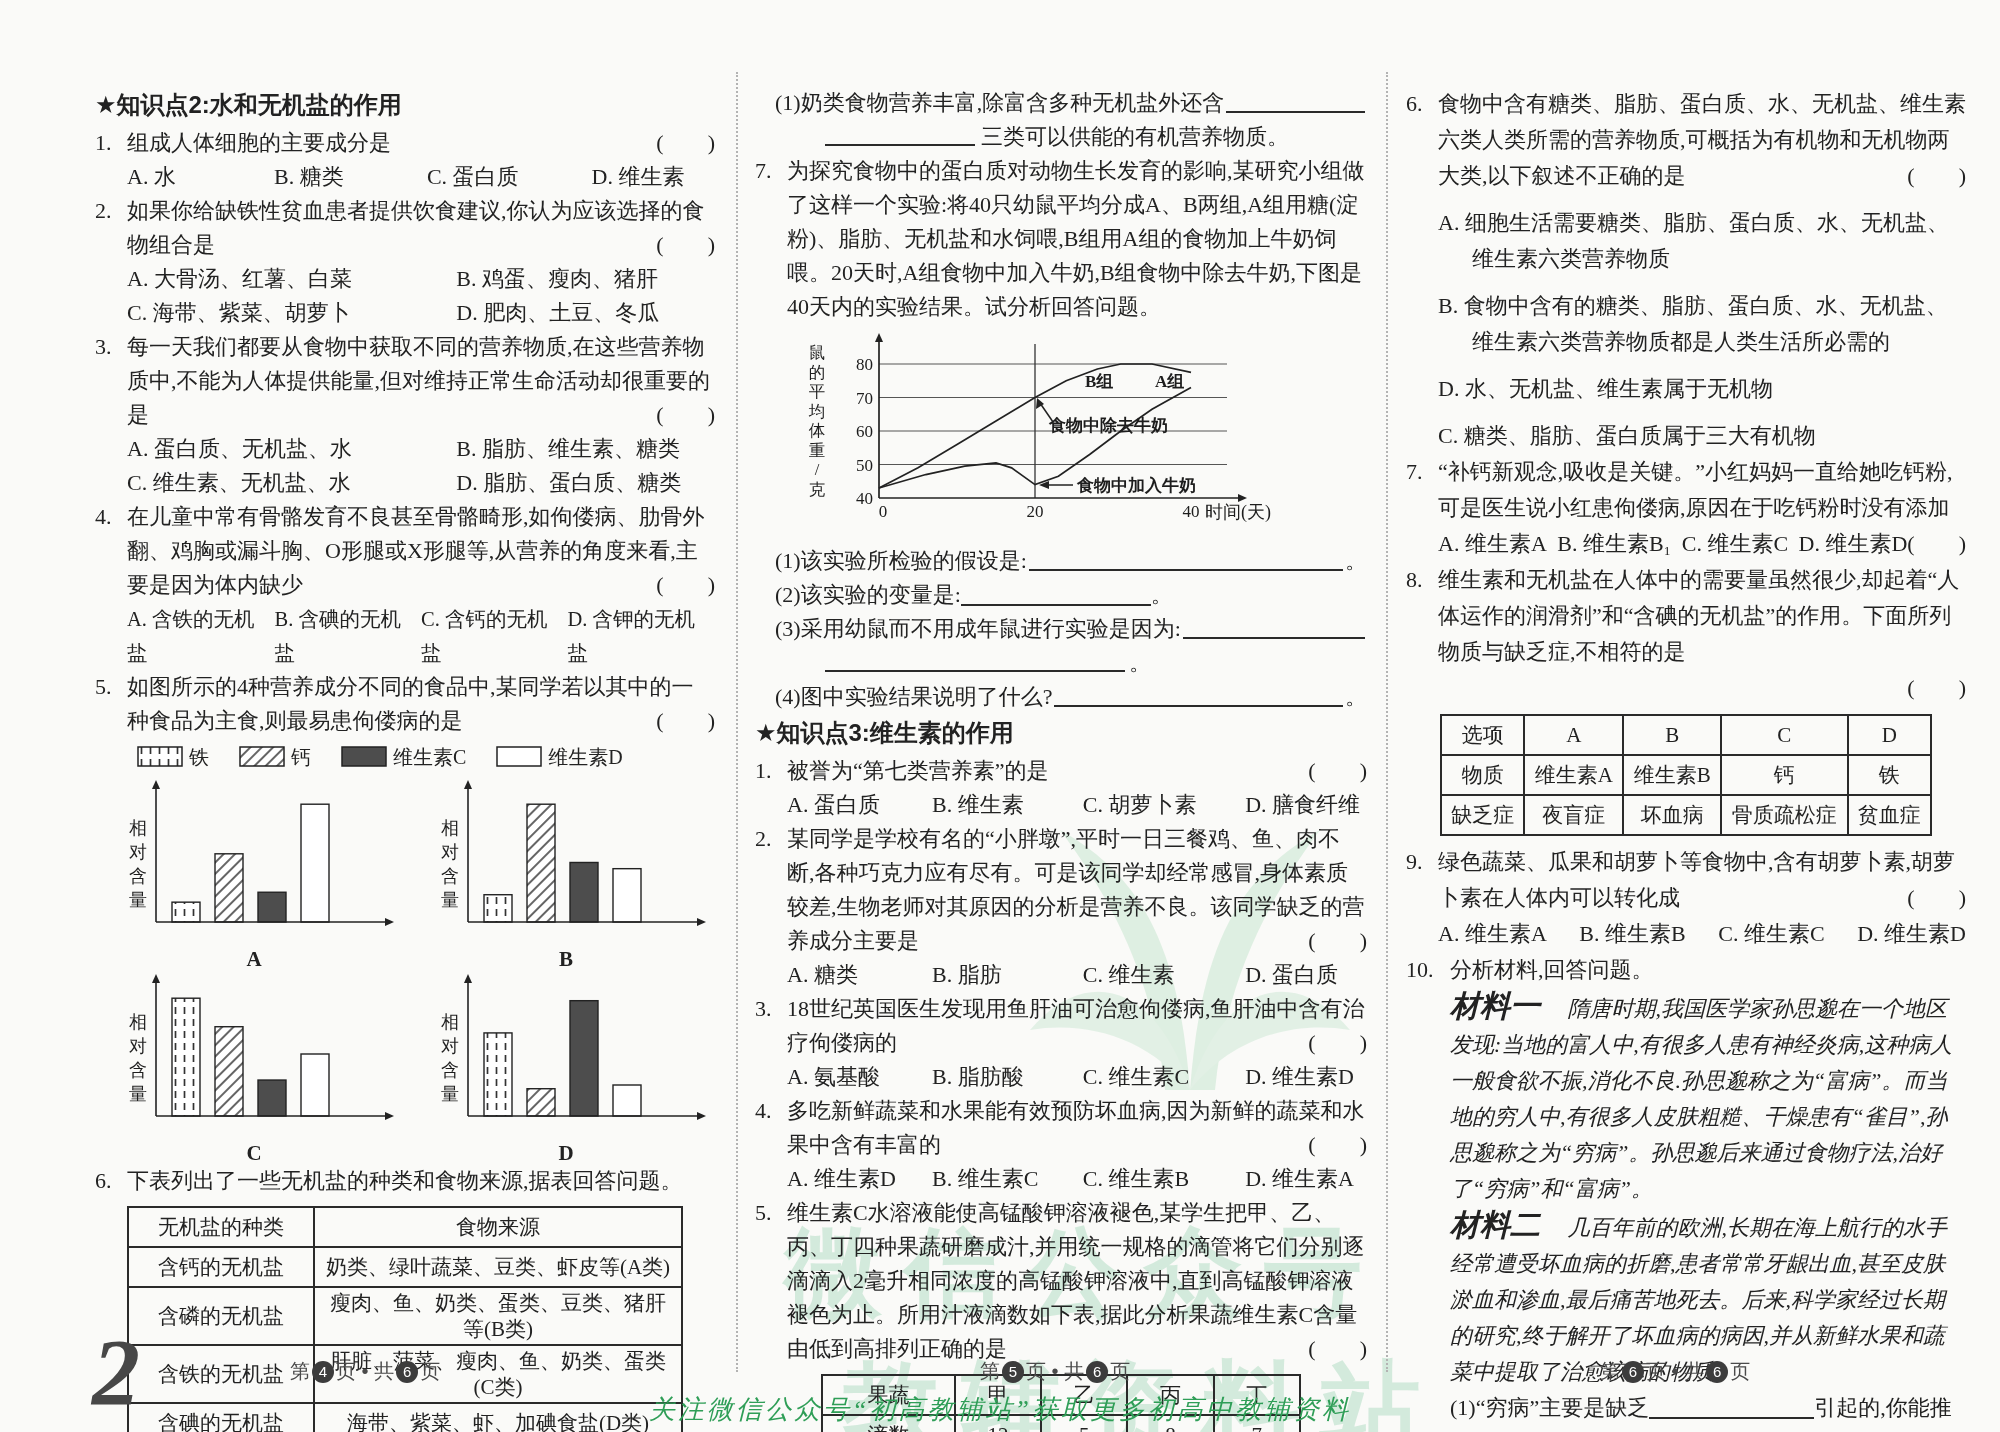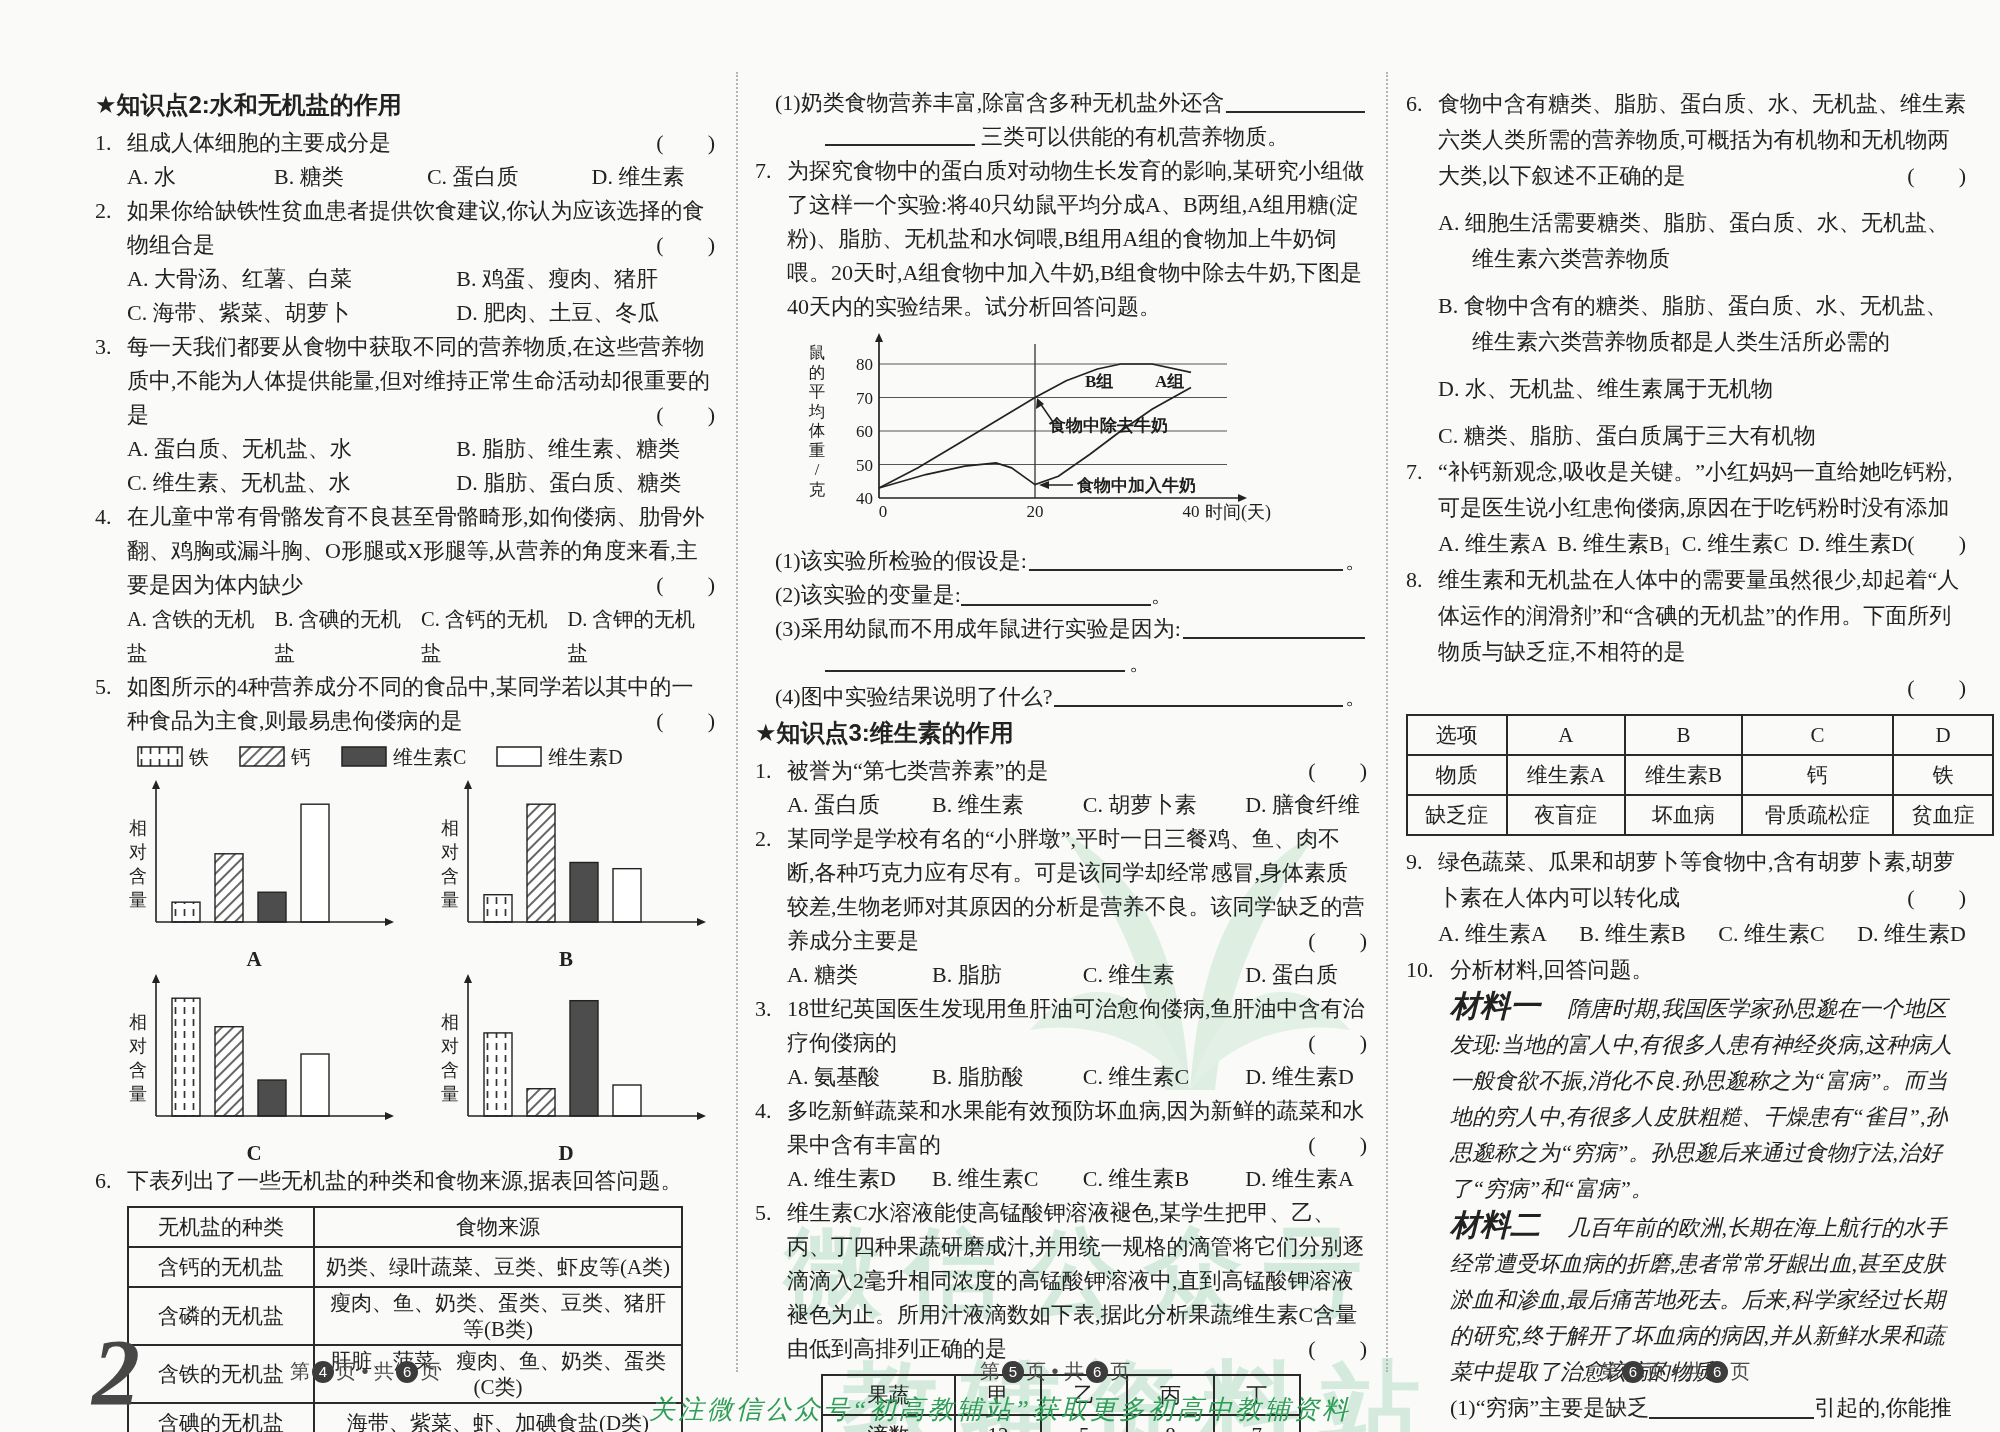--- a/index.html
+++ b/index.html
@@ -28,21 +28,21 @@
   .sline{display:flex;}
   .blk{display:inline-block;border-bottom:2px solid #2a2a2a;height:24px;vertical-align:-4px;}
   .bfill{flex:1;border-bottom:2px solid #2a2a2a;margin:0 2px 7px 2px;}
   .ind{padding-left:44px;}
   .ind2{padding-left:70px;}
   .tbl{border-collapse:collapse;margin:8px auto;}
   .tbl td{border:2px solid #2a2a2a;text-align:center;font-size:21px;padding:2px 8px;height:34px;line-height:26px;}
   #tbl-minerals{width:556px;}
   #tbl-minerals td:first-child{width:168px;}
   #tbl-drops{width:480px;}
-  #tbl-def{width:588px;}
+  #tbl-def{width:492px;}
   .legend{display:flex;gap:30px;padding-left:42px;align-items:center;margin:2px 0;}
   .legend-item{display:flex;align-items:center;gap:6px;font-size:20px;}
   .charts-grid{display:grid;grid-template-columns:1fr 1fr;column-gap:14px;padding-left:10px;}
   .chart-cell{text-align:center;}
   .chart-sub{font-size:21px;line-height:22px;font-weight:bold;font-family:"Liberation Serif",serif;}
   .material-label{font-weight:bold;font-family:"Liberation Sans","DejaVu Sans",sans-serif;font-size:30px;font-style:italic;}
   .material-text{font-style:italic;}
   .footer{position:absolute;top:1358px;font-size:20px;color:#4a4a4a;font-family:"Liberation Sans","DejaVu Sans",sans-serif;}
   .cnum{display:inline-block;width:22px;height:22px;border-radius:50%;background:#3c3c3c;color:#fff;
         text-align:center;line-height:22px;font-size:15px;margin:0 2px;vertical-align:1px;}

